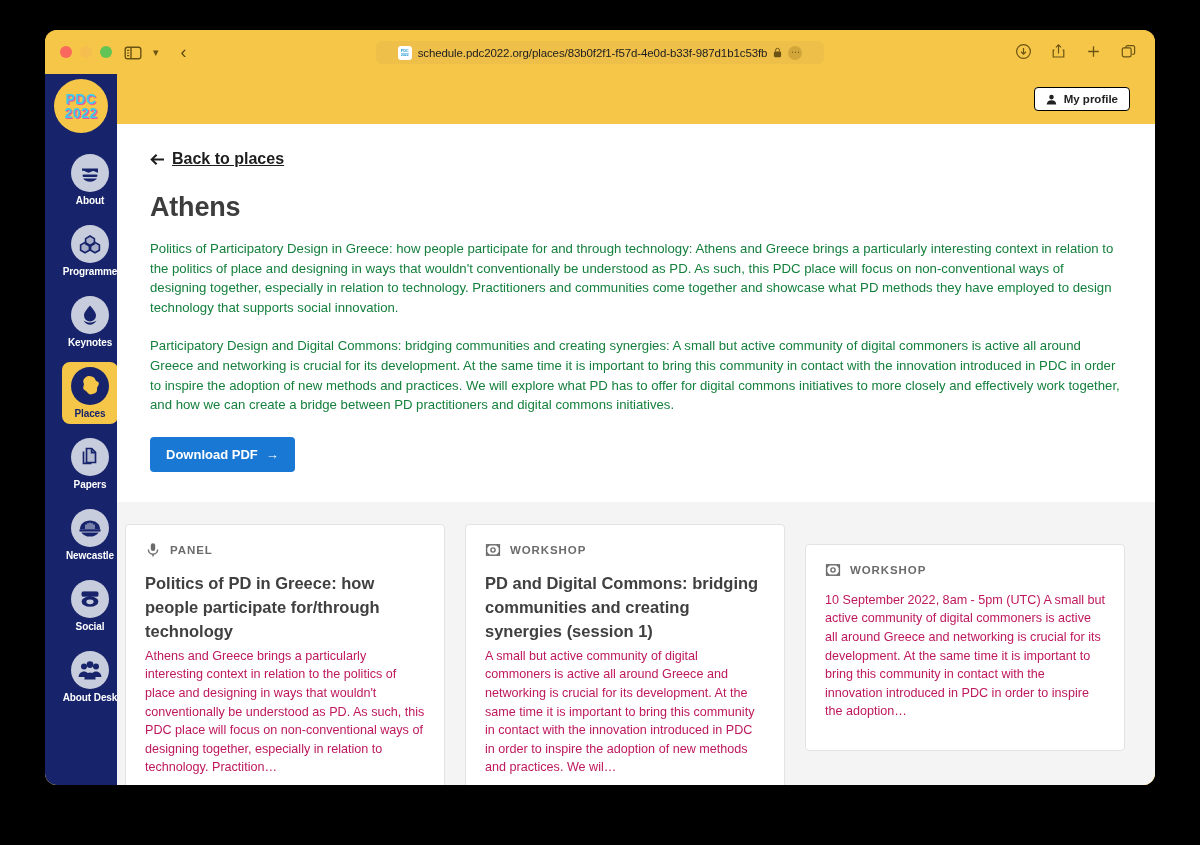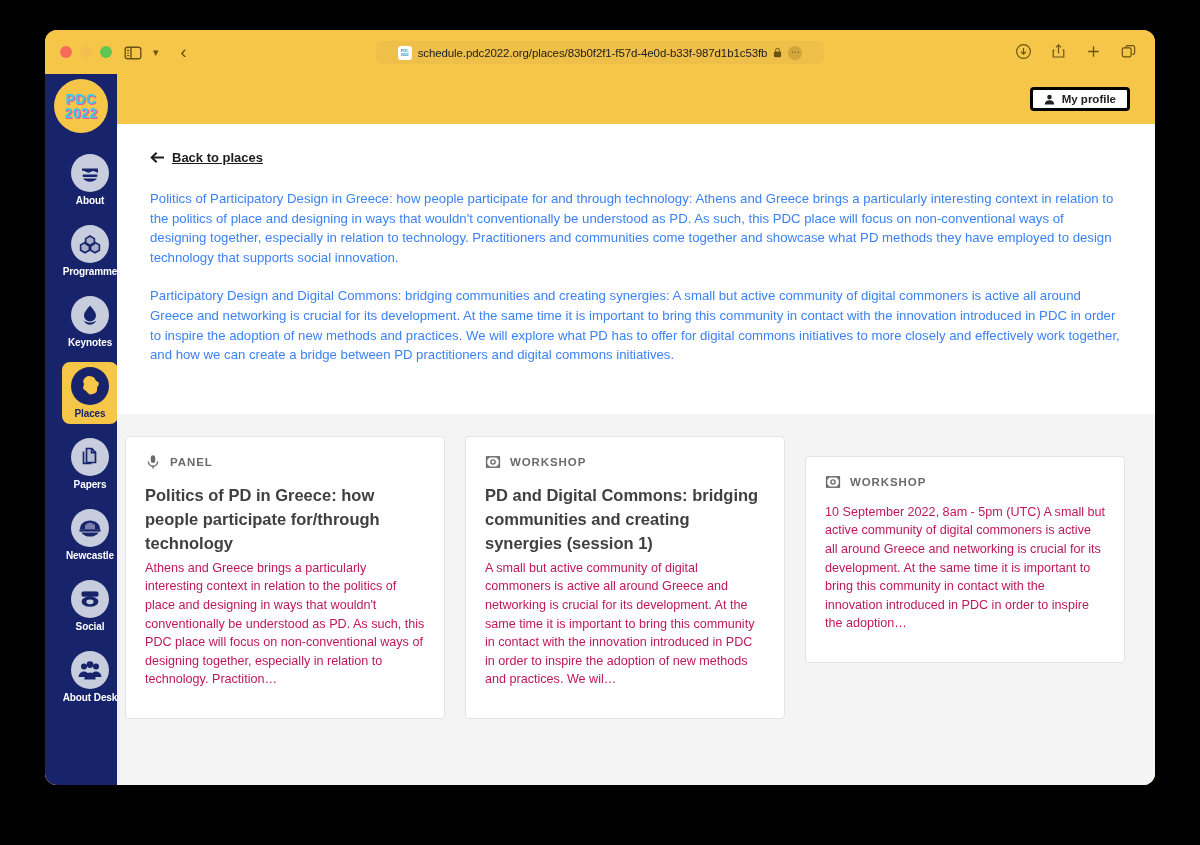--- a/index.html
+++ b/index.html
@@ -195,21 +195,21 @@
     height: 50px;
     flex: none;
     display: flex;
     align-items: center;
     justify-content: flex-end;
     padding-right: 25px;
     background: #f5c648;
   }
   #profile-button {
     background: #ffffff;
-    border: 3px solid #000000;
+    border: 1px solid #000000;
     border-radius: 4px;
     height: 24px;
     padding: 0 11px;
     display: flex;
     align-items: center;
     gap: 7px;
     font-size: 11.5px;
     font-weight: bold;
     color: #222;
     cursor: pointer;
@@ -223,38 +223,38 @@
   }
 
   #hero {
     background: #ffffff;
     padding: 26px 35px 30px 33px;
   }
   #back-link {
     display: inline-flex;
     align-items: center;
     gap: 7px;
-    font-size: 13px;
+    font-size: 16px;
     font-weight: bold;
     color: #1d1d1d;
     margin-bottom: 24px;
     cursor: pointer;
   }
   #back-link .back-text { text-decoration: underline; }
   #page-title {
     font-size: 27px;
     font-weight: bold;
     color: #3d3d3d;
     margin-bottom: 16px;
     letter-spacing: -0.2px;
   }
   .body-para {
     font-size: 13.2px;
     line-height: 19.6px;
-    color: #3b82f6;
+    color: #15803d;
     margin-bottom: 19px;
     max-width: 1000px;
   }
   #download-pdf-button {
     display: inline-flex;
     align-items: center;
     gap: 8px;
     background: #1878d4;
     color: #ffffff;
     font-size: 13px;
@@ -506,24 +506,29 @@
 
         <section id="hero">
           <a id="back-link">
             <svg width="15" height="13" viewBox="0 0 15 13" fill="none" stroke="#1d1d1d" stroke-width="2">
               <line x1="14" y1="6.5" x2="2" y2="6.5"></line>
               <polyline points="6.6,1.8 1.7,6.5 6.6,11.2"></polyline>
             </svg>
             <span class="back-text">Back to places</span>
           </a>
 
+          <h1 id="page-title">Athens</h1>
 
           <p class="body-para">Politics of Participatory Design in Greece: how people participate for and through technology: Athens and Greece brings a particularly interesting context in relation to the politics of place and designing in ways that wouldn't conventionally be understood as PD. As such, this PDC place will focus on non-conventional ways of designing together, especially in relation to technology. Practitioners and communities come together and showcase what PD methods they have employed to design technology that supports social innovation.</p>
           <p class="body-para">Participatory Design and Digital Commons: bridging communities and creating synergies: A small but active community of digital commoners is active all around Greece and networking is crucial for its development. At the same time it is important to bring this community in contact with the innovation introduced in PDC in order to inspire the adoption of new methods and practices. We will explore what PD has to offer for digital commons initiatives to more closely and effectively work together, and how we can create a bridge between PD practitioners and digital commons initiatives.</p>
 
+          <button id="download-pdf-button">
+            <span>Download PDF</span>
+            <span>→</span>
+          </button>
         </section>
 
         <section id="cards-region">
 
           <article class="session-card">
             <div class="card-type">
               <svg width="16" height="16" viewBox="0 0 16 16" fill="none" stroke="#6b6b6b" stroke-width="1.4">
                 <rect x="5.8" y="1.3" width="4.4" height="7.6" rx="2.2" fill="#6b6b6b" stroke="none"></rect>
                 <path d="M3.4 7.6a4.6 4.6 0 0 0 9.2 0"></path>
                 <line x1="8" y1="12.2" x2="8" y2="14.6"></line>

